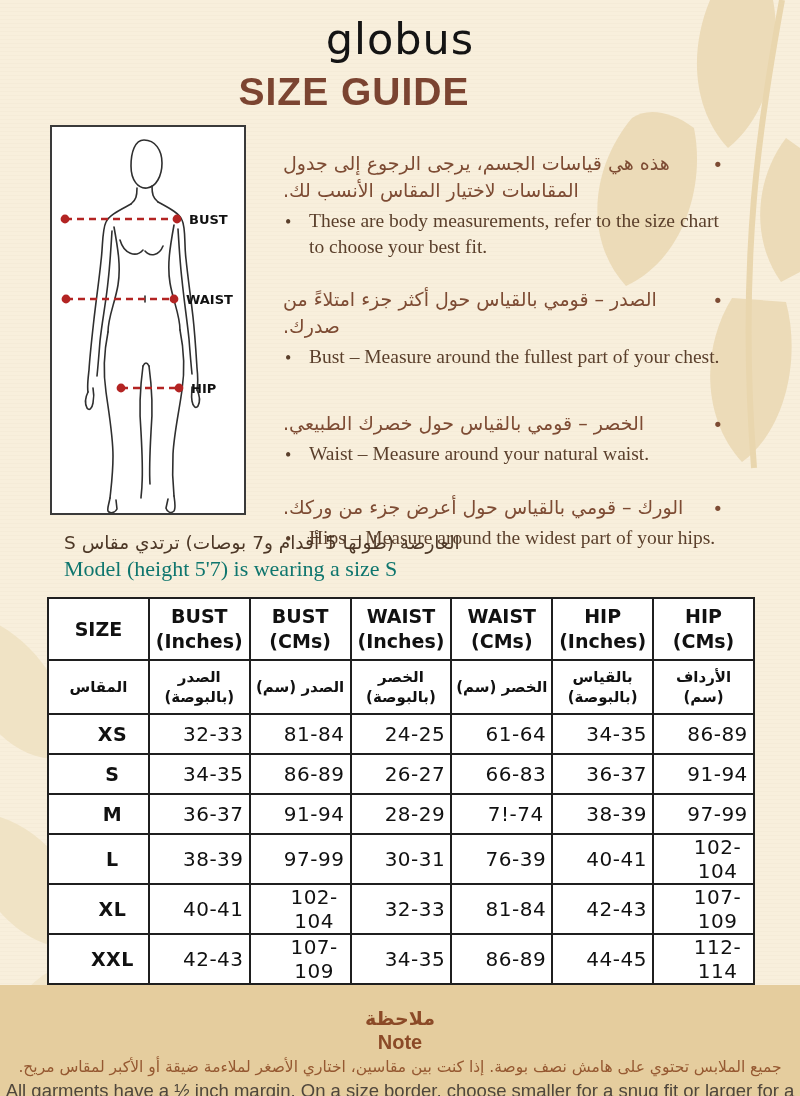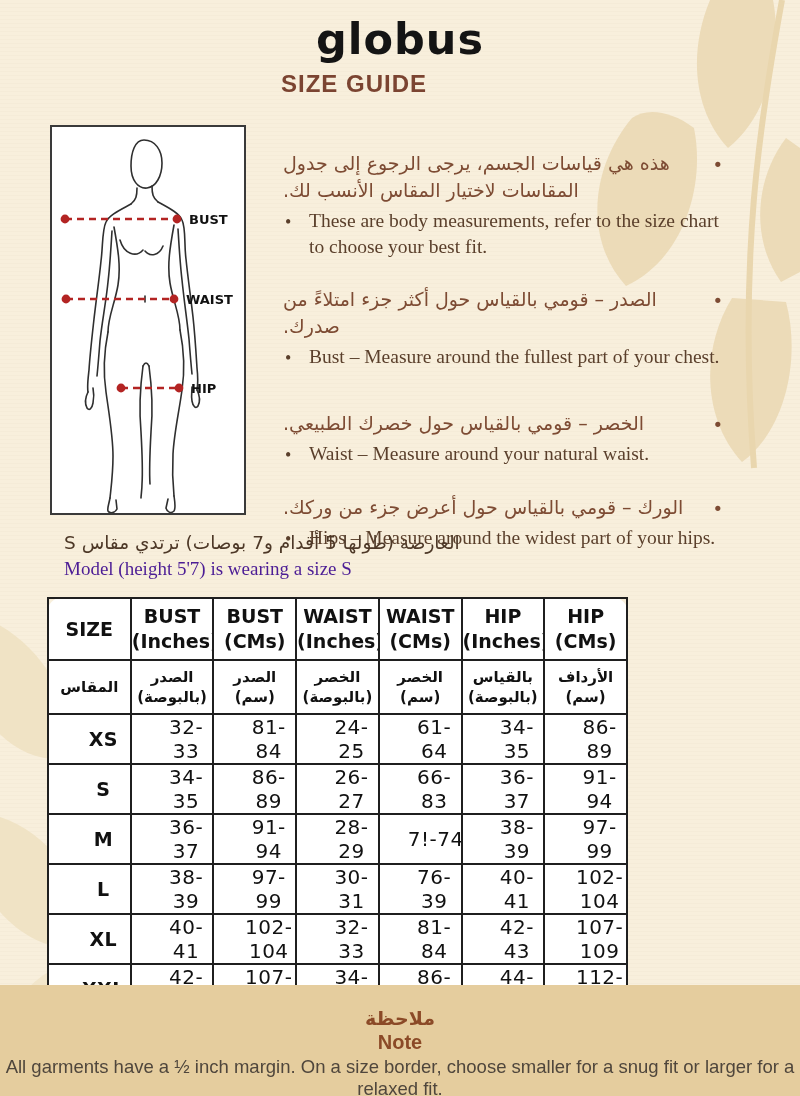--- a/index.html
+++ b/index.html
@@ -9,24 +9,24 @@
     background-image:repeating-linear-gradient(0deg, rgba(120,90,40,0.025) 0 1px, transparent 1px 4px);
     font-family:"Liberation Sans",sans-serif;
     -webkit-font-smoothing:antialiased;
   }
   .abs{position:absolute;}
   .deco{position:absolute;z-index:0;pointer-events:none;}
   .z{z-index:2;}
 
   
   .logo{left:0;top:14px;width:800px;text-align:center;
-    font-family:"DejaVu Sans",sans-serif;font-size:43px;font-weight:700;
+    font-family:"DejaVu Sans",sans-serif;font-size:43px;font-weight:400;
     color:#141414;letter-spacing:1px;}
   .title{left:0;top:70px;width:708px;text-align:center;
-    font-size:24px;font-weight:800;color:#7b4431;letter-spacing:1px;}
+    font-size:39px;font-weight:800;color:#7b4431;letter-spacing:1px;}
 
   
   .figure-box{left:50px;top:125px;width:196px;height:390px;background:#ffffff;
     border:2px solid #3a3a3a;box-sizing:border-box;}
   .figure-box svg{display:block;}
 
   
   .bullets{left:283px;top:150px;width:440px;}
   .b-item{position:relative;margin:0 0 4px 0;}
   .b-item .marker{position:absolute;top:1px;font-size:18px;}
@@ -35,25 +35,25 @@
   .b-ar .marker{right:0;color:#7d4b33;}
   .b-en{padding-left:26px;font-family:"Liberation Serif",serif;
     font-size:19.5px;line-height:26px;color:#5a3f2b;}
   .b-en .marker{left:2px;color:#5a3f2b;}
   .g1{margin-bottom:26px;} .g2{margin-bottom:40px;} .g3{margin-bottom:27px;}
 
   
   .model{left:64px;top:529px;width:460px;}
   .model-ar{direction:rtl;text-align:left;font-family:"DejaVu Sans",sans-serif;
     font-size:18.5px;line-height:27px;color:#4d3827;}
-  .model-en{font-family:"Liberation Serif",serif;font-size:19px;line-height:26px;color:#4c1d95;}
+  .model-en{font-family:"Liberation Serif",serif;font-size:22px;line-height:26px;color:#0f766e;}
 
   
   .size-table{left:47px;top:597px;width:708px;}
-  table{border-collapse:collapse;width:581px;table-layout:fixed;background:#fff;border-radius:16px;}
+  table{border-collapse:collapse;width:708px;table-layout:fixed;background:#fff;}
   td,th{border:2px solid #1f1f1f;text-align:center;vertical-align:middle;
     padding:0;color:#111;overflow:hidden;}
   tr.h-en{height:62px;}
   tr.h-en th{font-family:"DejaVu Sans",sans-serif;font-size:19px;font-weight:bold;line-height:25px;}
   tr.h-ar{height:54px;}
   tr.h-ar th{direction:rtl;font-family:"DejaVu Sans",sans-serif;font-size:15px;font-weight:bold;line-height:20px;}
   tr.data{height:40px;}
   tr.data td{font-family:"DejaVu Sans",sans-serif;font-size:20px;letter-spacing:0.5px;padding-left:28px;}
   tr.data td.size-cell{font-weight:bold;font-size:19px;}
 
@@ -309,14 +309,15 @@
       <td>44-45</td>
       <td>112-114</td>
     </tr>
   </tbody>
     </table>
 </div>
 
 <div class="abs note-sec z">
   <div class="note-title-ar">ملاحظة</div>
   <div class="note-title-en">Note</div>
+  <div class="note-body-ar">جميع الملابس تحتوي على هامش نصف بوصة. إذا كنت بين مقاسين، اختاري الأصغر لملاءمة ضيقة أو الأكبر لمقاس مريح.</div>
   <div class="note-body-en">All garments have a ½ inch margin. On a size border, choose smaller for a snug fit or larger for a relaxed fit.</div>
 </div>
 
 </body></html>

